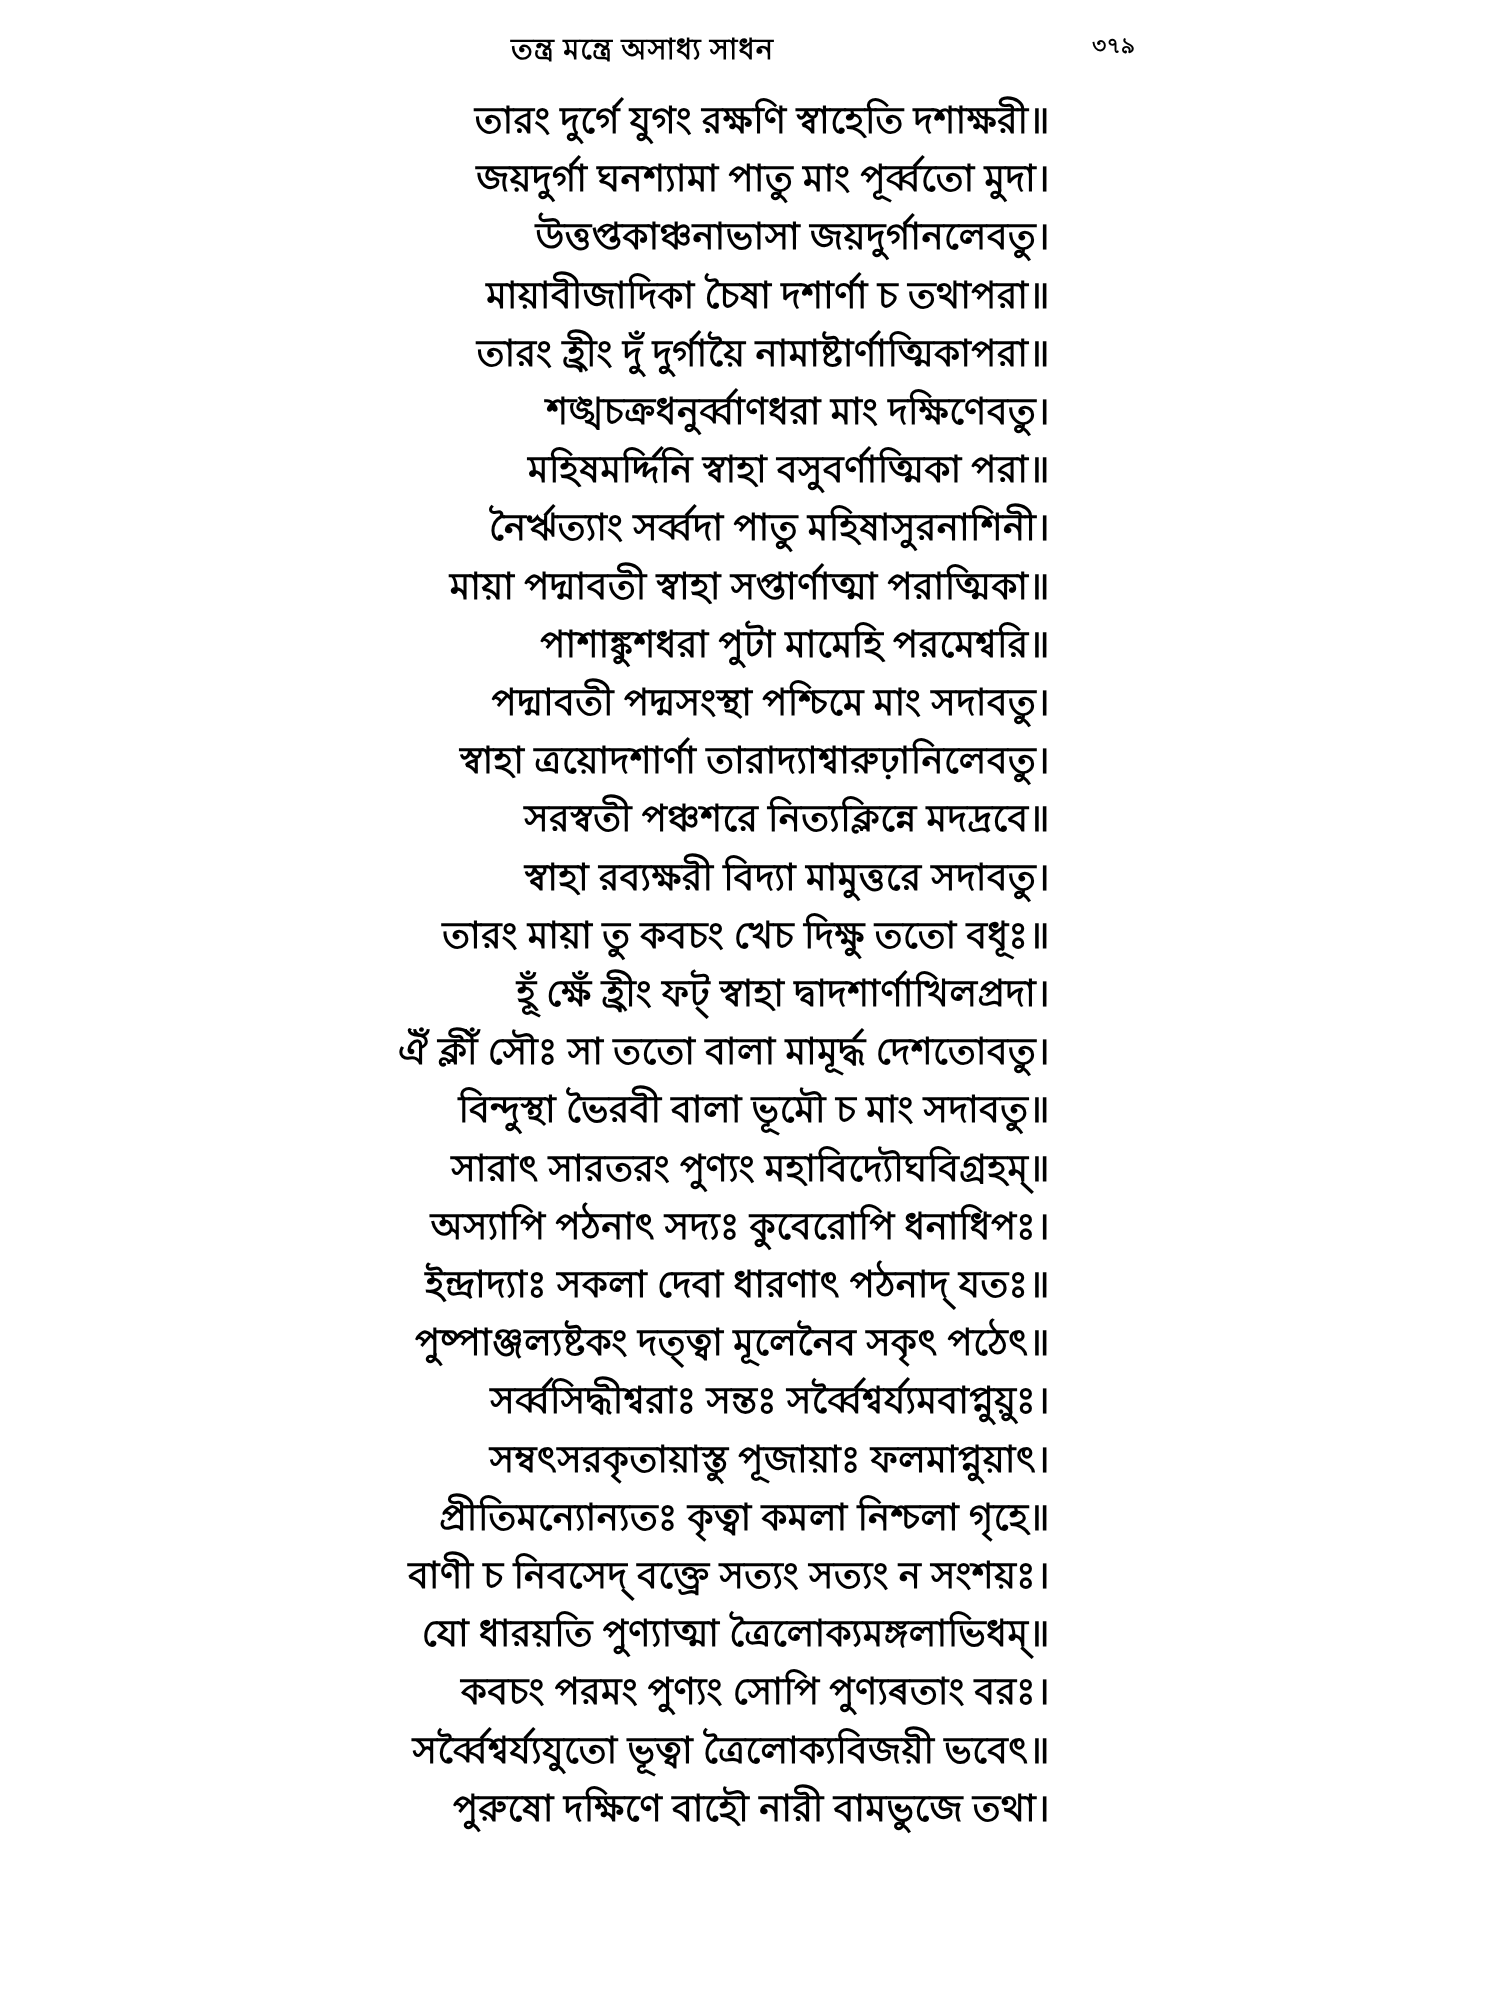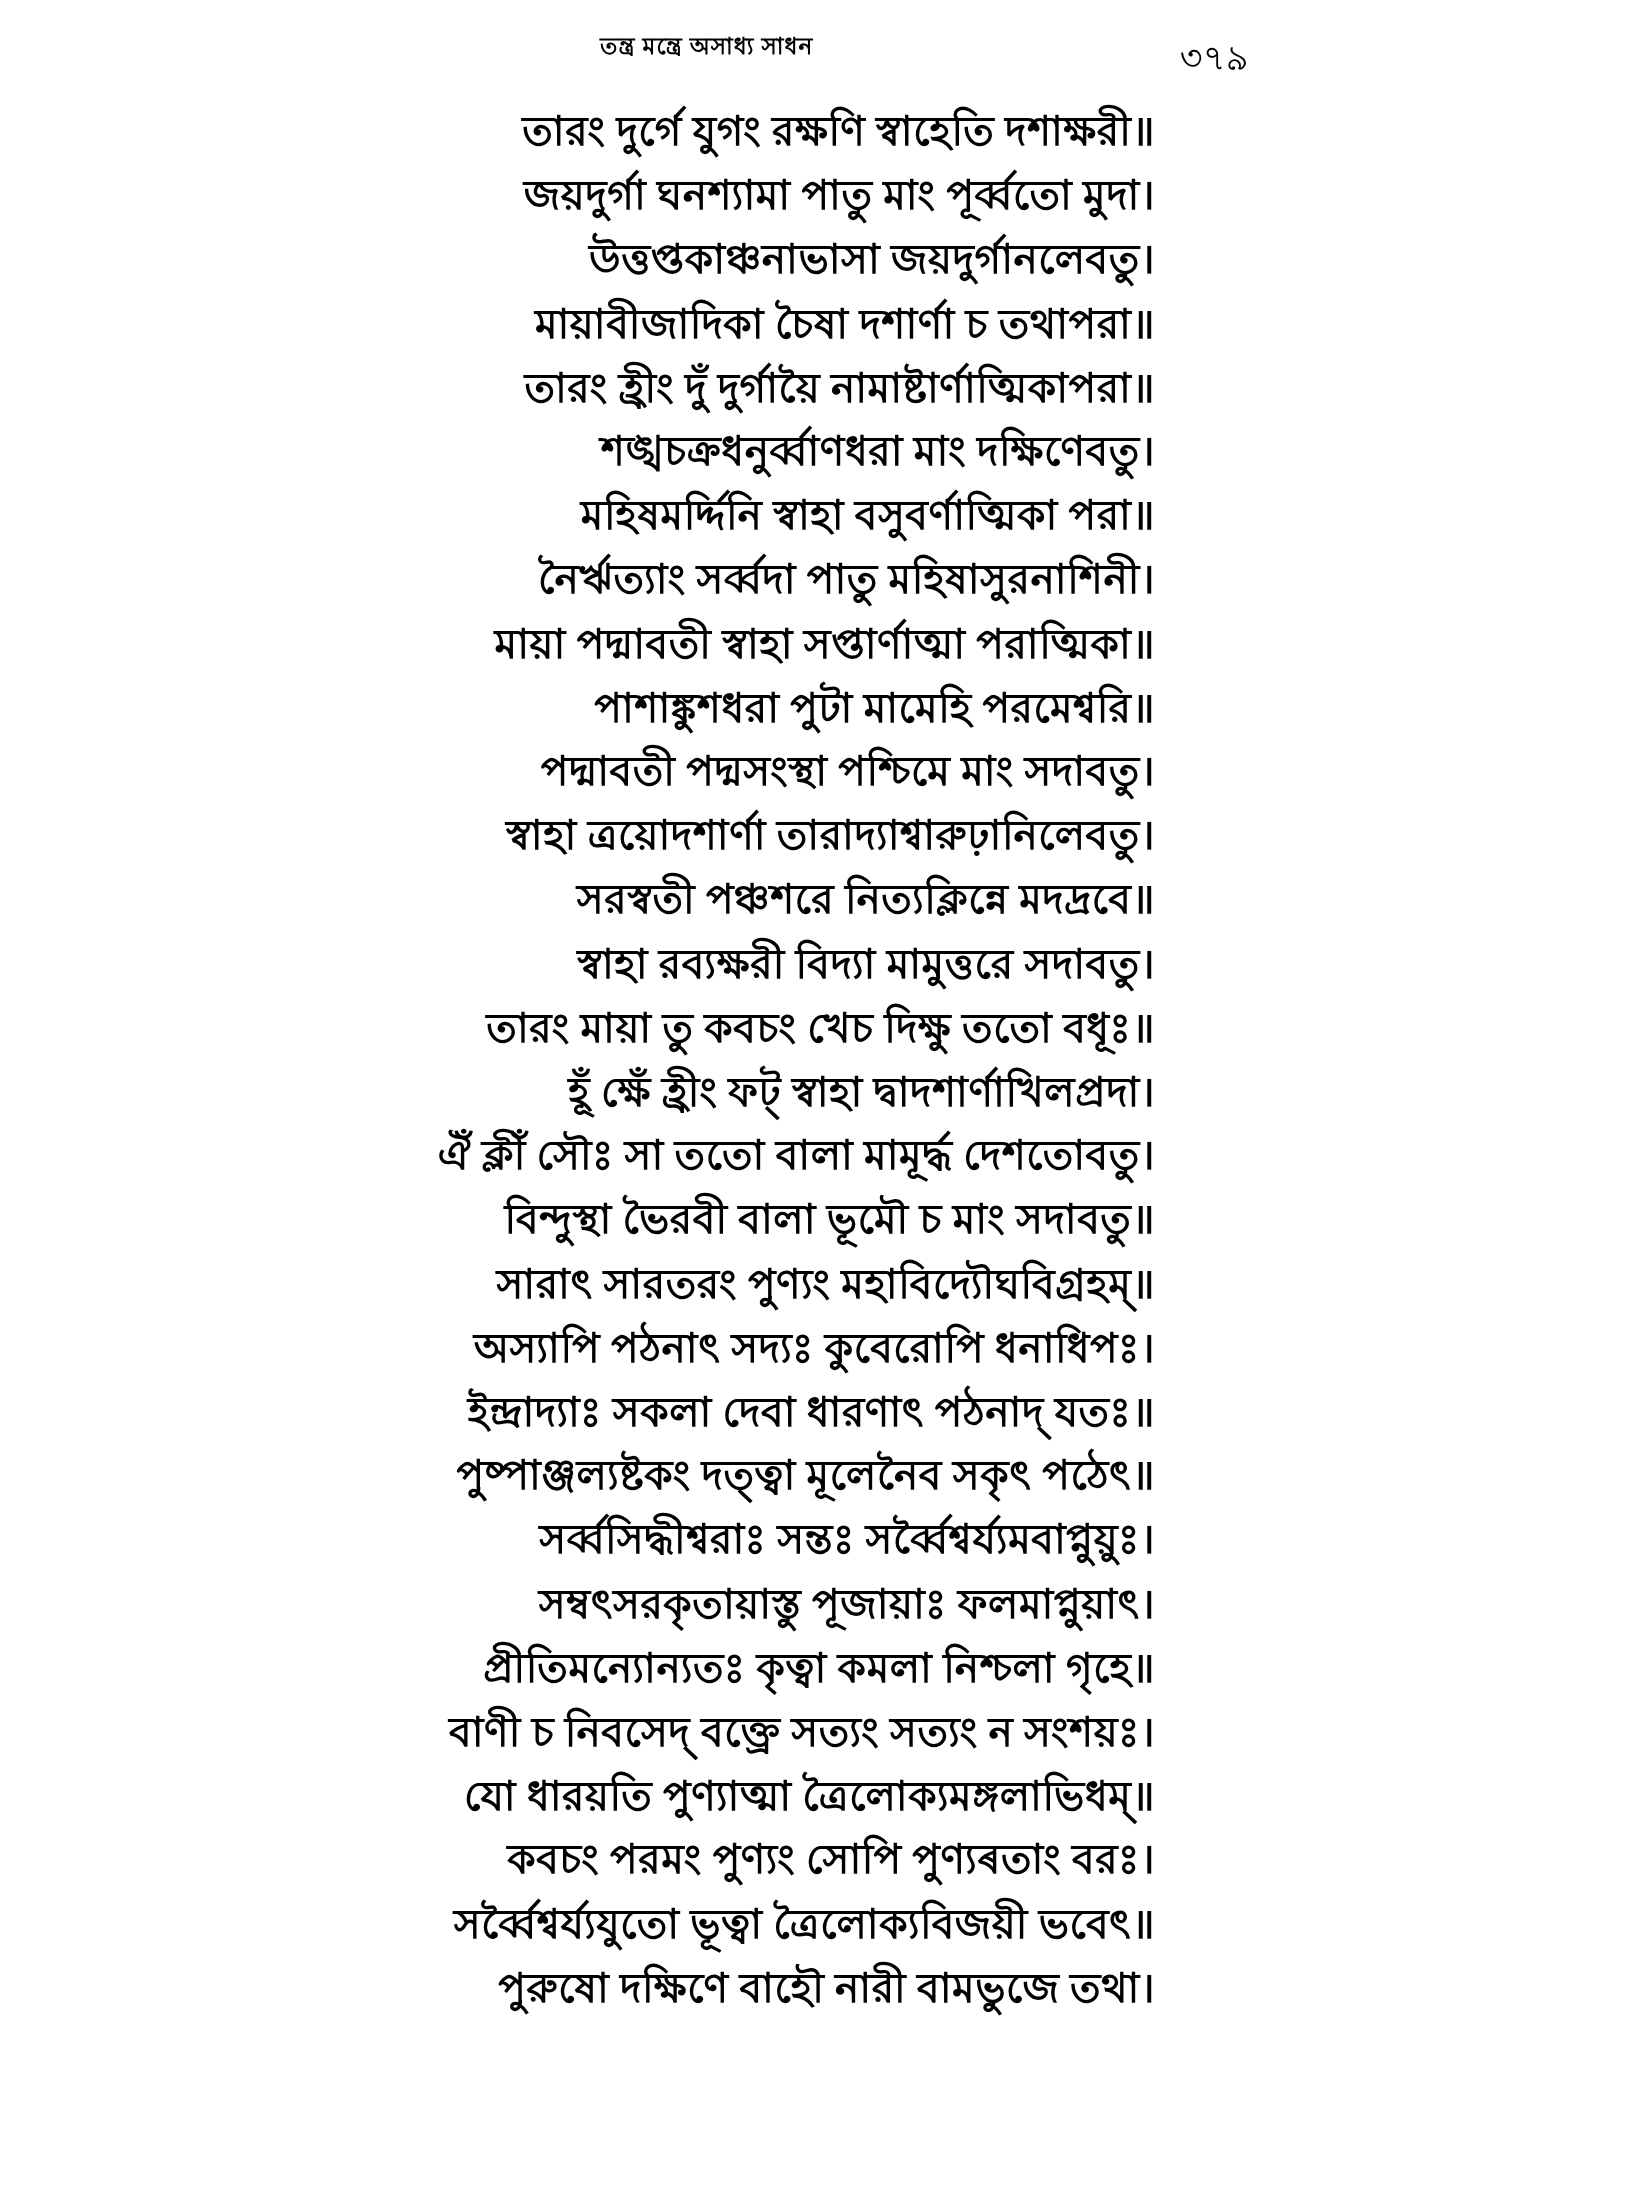--- a/index.html
+++ b/index.html
@@ -22,31 +22,31 @@
     top: 26px;
     left: 0;
     width: 100%;
     height: 44px;
   }
   .header-title {
     position: absolute;
     left: 270px;
     width: 745px;
     text-align: center;
-    font-size: 21px;
+    font-size: 29px;
     font-weight: 700;
     letter-spacing: 1px;
     white-space: nowrap;
   }
   .page-number {
     position: absolute;
     right: 365px;
     top: 2px;
-    font-size: 32px;
-    font-weight: 400;
+    font-size: 22px;
+    font-weight: 700;
   }
   .verse-block {
     position: absolute;
     left: 270px;
     top: 92px;
     width: 780px;
     text-align: right;
   }
   .verse-line {
     font-size: 37px;

